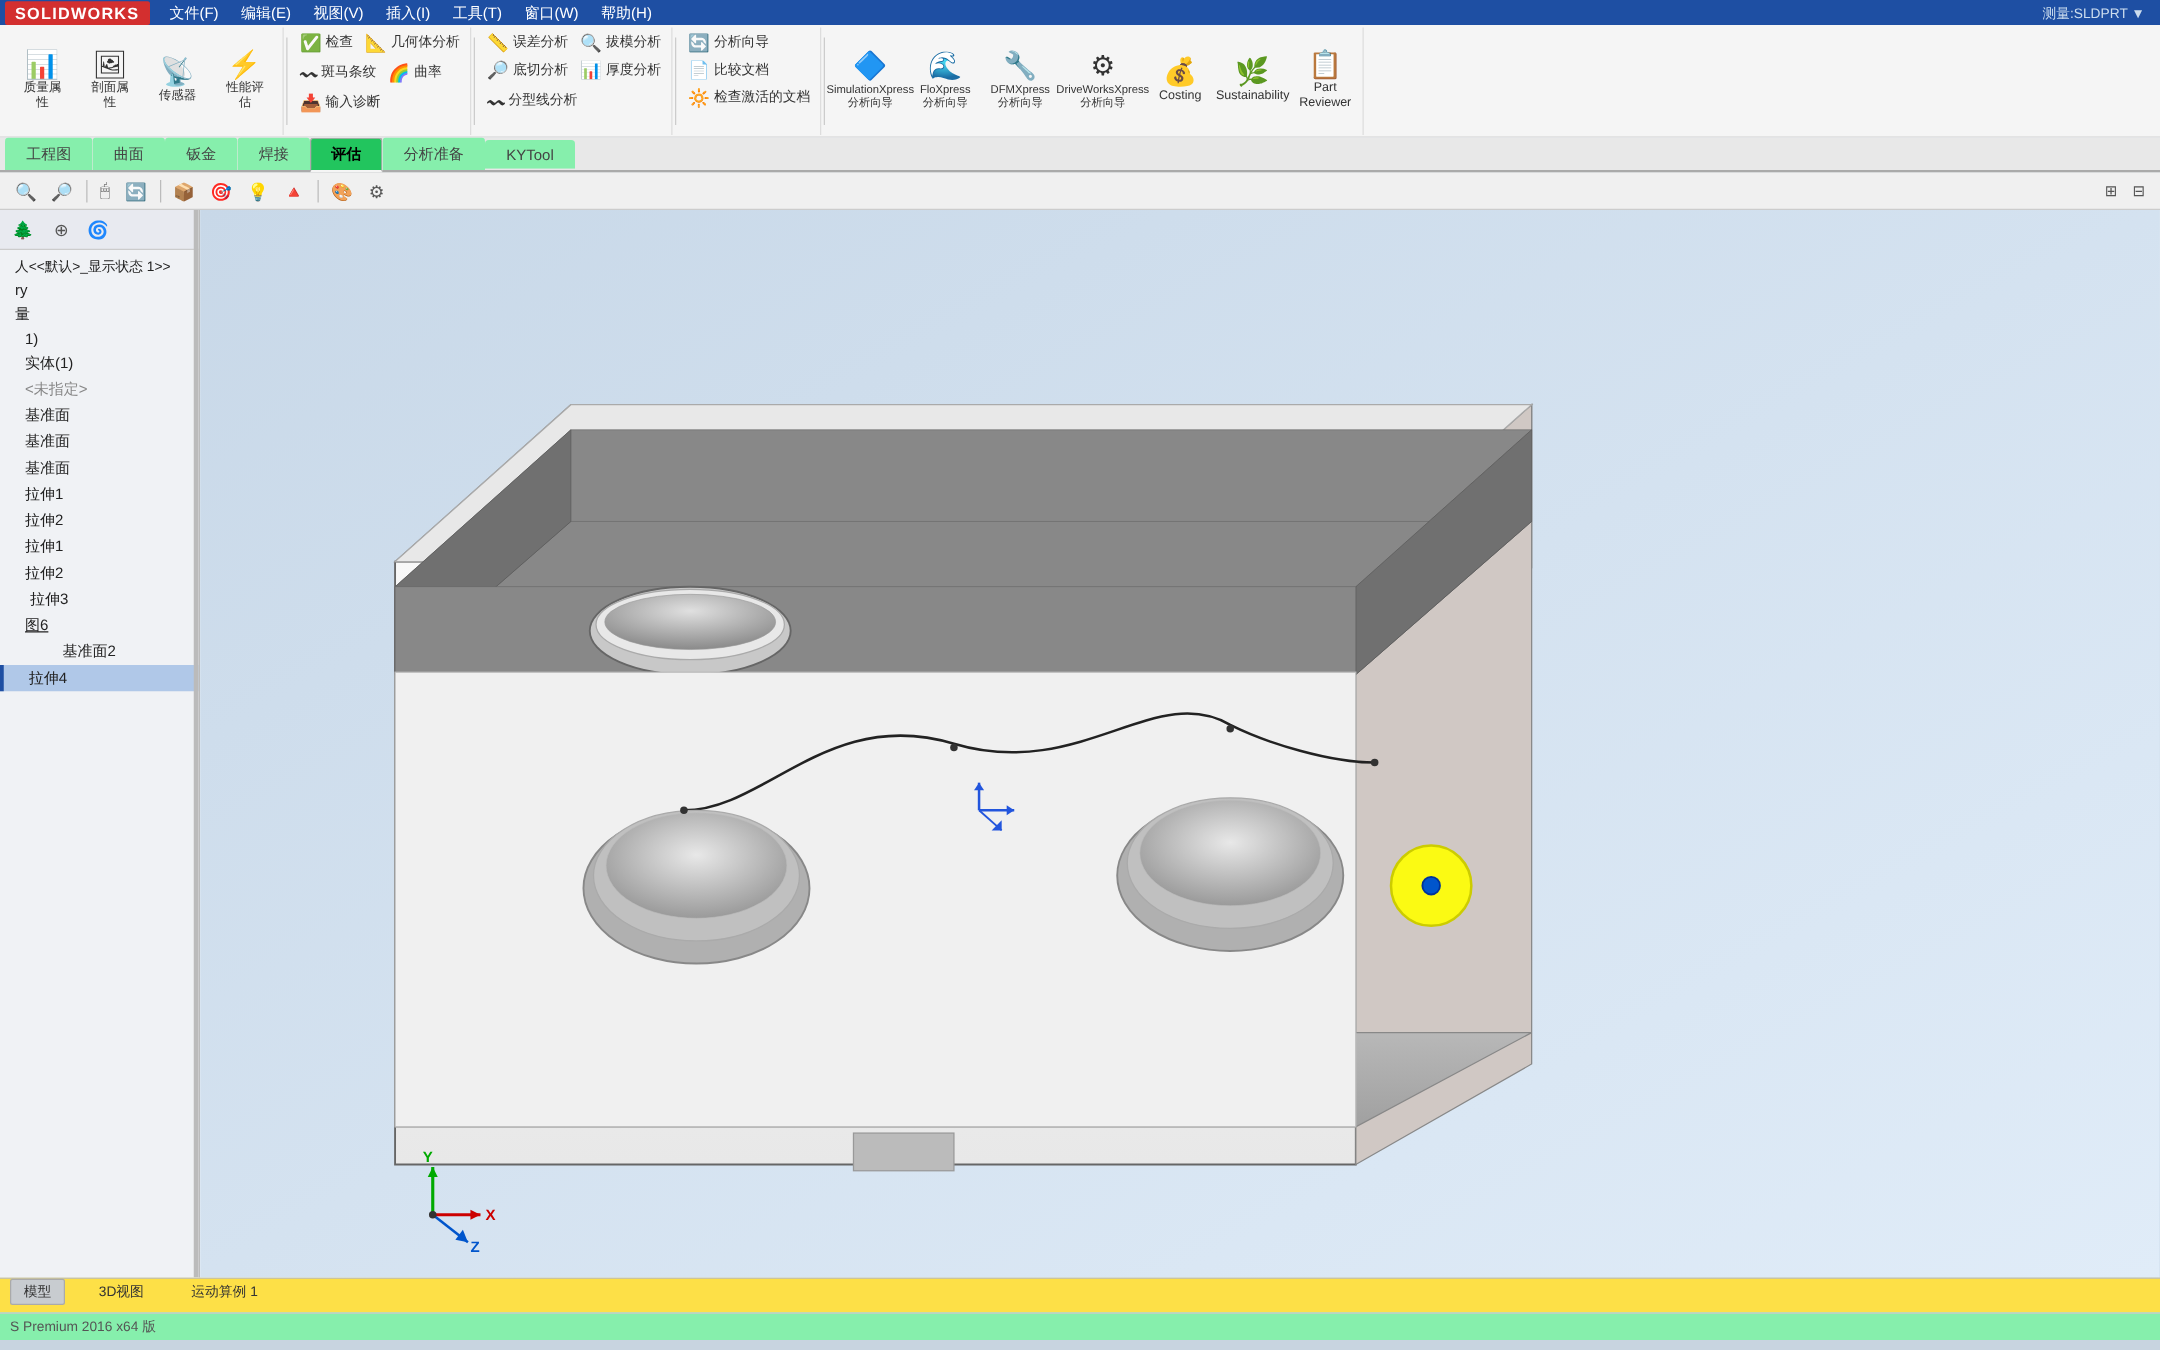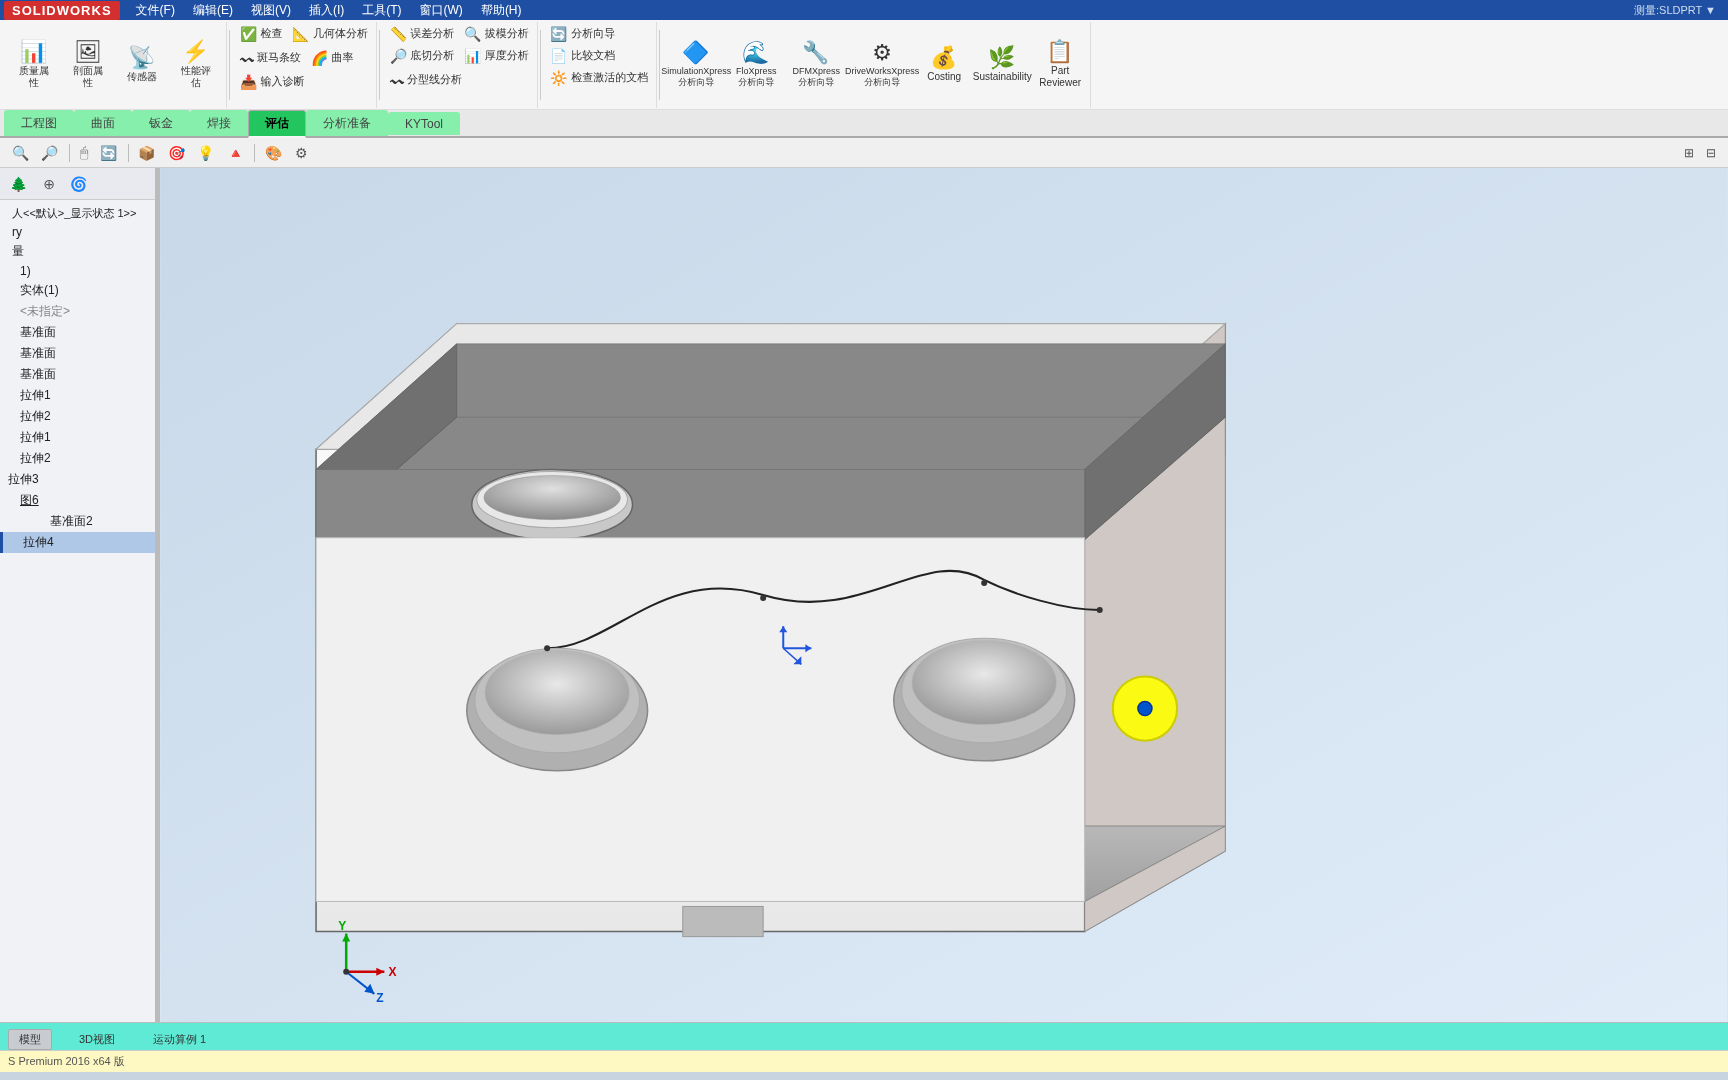--- a/index.html
+++ b/index.html
@@ -220,41 +220,41 @@
     #viewport {
       flex: 1;
       position: relative;
       background: linear-gradient(135deg, #d8e4f0 0%, #e8f0f8 40%, #c8d8e8 100%);
       overflow: hidden;
     }
 
     
     #status-bar {
       display: flex;
-      align-items: flex-end;
+      align-items: flex-start;
       height: 28px;
-      background: #5eead4;
+      background: #fde047;
       border-top: 1px solid #bbb;
       padding: 0 8px;
       gap: 16px;
       font-size: 11px;
       color: #333;
     }
     .status-tab {
       padding: 2px 10px;
       cursor: pointer;
       border: 1px solid transparent;
       border-radius: 2px;
     }
     .status-tab.active { background: #c8ccd0; border-color: #aaa; }
 
     
     #bottom-bar {
       height: 22px;
-      background: #fef9c3;
+      background: #86efac;
       border-top: 1px solid #ccc;
       display: flex;
       align-items: center;
       padding: 0 8px;
       font-size: 11px;
       color: #555;
     }
 
     
     .part-3d {
@@ -500,21 +500,21 @@
       </div>
       <div class="tree-item" style="padding-left:20px;">
         <span>拉伸2</span>
       </div>
       <div class="tree-item" style="padding-left:20px;">
         <span>拉伸1</span>
       </div>
       <div class="tree-item" style="padding-left:20px;">
         <span>拉伸2</span>
       </div>
-      <div class="tree-item" style="padding-left:8px;">
+      <div class="tree-item" style="padding-left:24px;">
         <span>拉伸3</span>
       </div>
       <div class="tree-item" style="padding-left:20px;text-decoration:underline;">
         <span>图6</span>
       </div>
       <div class="tree-item" style="padding-left:20px;margin-left:30px;">
         <span>基准面2</span>
       </div>
       <div class="tree-item highlighted" style="padding-left:20px;">
         <span>拉伸4</span>

